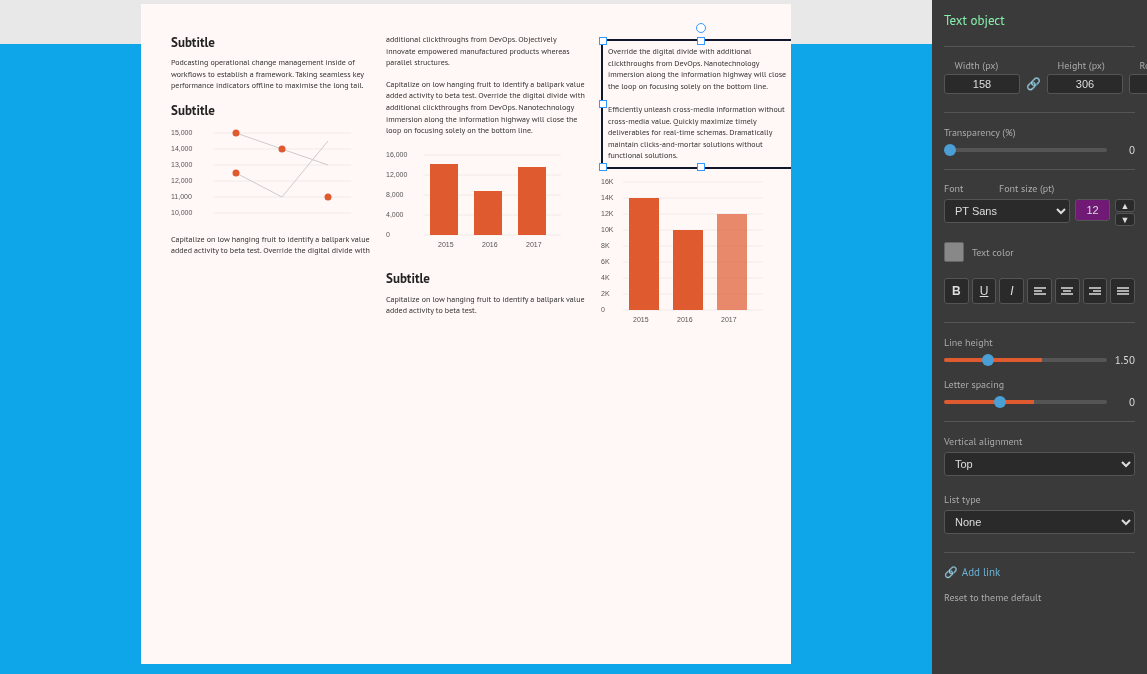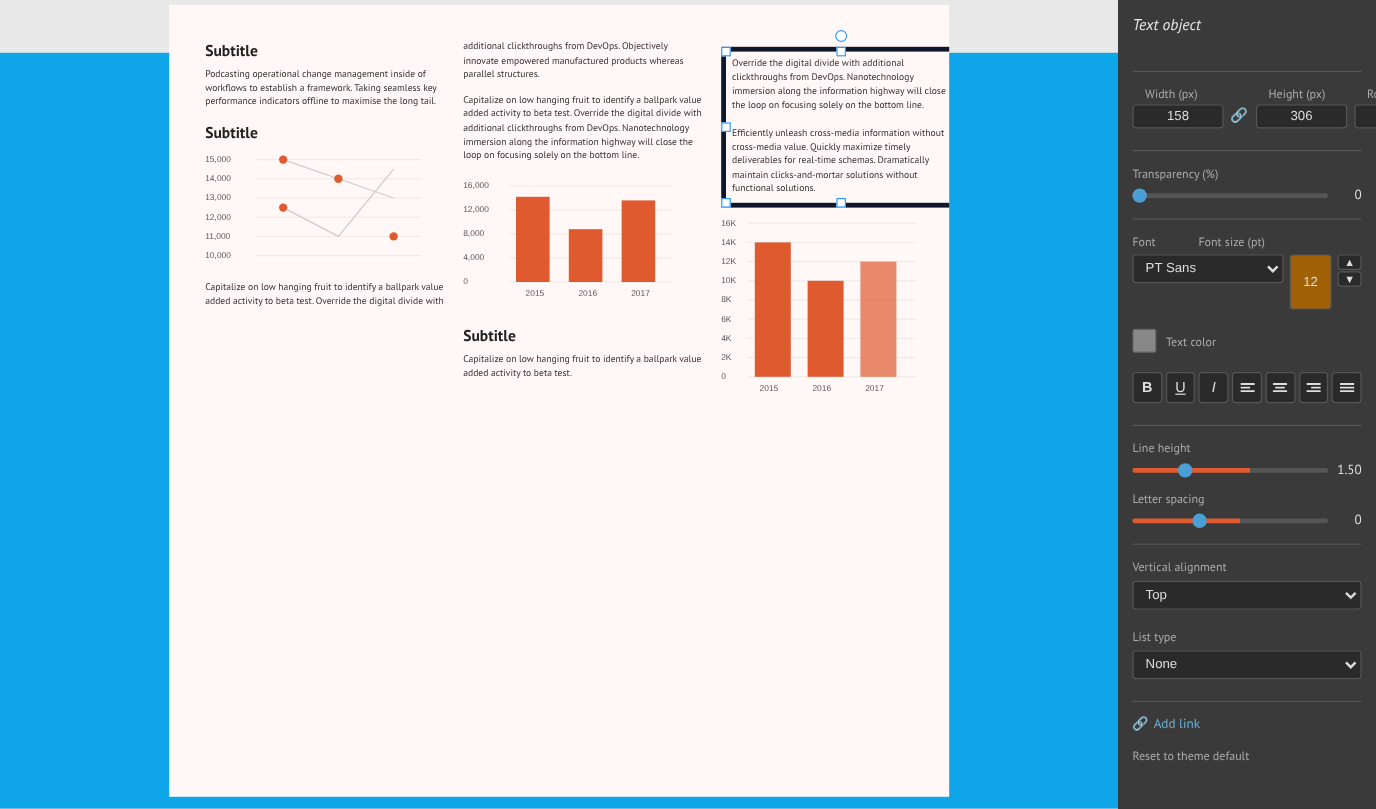--- a/index.html
+++ b/index.html
@@ -55,21 +55,21 @@
       margin: 5px 0 10px 0;
     }
 
     
     .chart-bar-container {
       margin: 5px 0 10px 0;
     }
 
     
     .selected-box {
-      border: 4px solid #0f172a;
+      border: 2px solid #0f172a;
       padding: 5px;
       position: relative;
       margin-bottom: 5px;
     }
 
     .selected-box .resize-handle {
       width: 8px; height: 8px;
       background: white;
       border: 1.5px solid #3399ff;
       position: absolute;
@@ -98,24 +98,23 @@
       font-size: 11px;
       padding: 12px;
       display: flex;
       flex-direction: column;
       gap: 10px;
       overflow-y: auto;
     }
 
     .panel-title {
       font-size: 13px;
-      color: #e5e5e5;
+      color: #86efac;
       font-weight: 500;
-      margin-bottom: 18px;
-      font-style: italic;
+      margin-bottom: 5px;
     }
 
     .prop-row {
       display: flex;
       align-items: center;
       gap: 6px;
       margin-bottom: 6px;
     }
 
     .prop-label {
@@ -221,25 +220,25 @@
       border: 1px solid #555;
       color: #ddd;
       font-size: 11px;
       padding: 4px 6px;
       border-radius: 3px;
       flex: 1;
       cursor: pointer;
     }
 
     .font-size-input {
-      background: #a16207;
+      background: #701a75;
       border: 1px solid #555;
       color: #ddd;
       font-size: 11px;
-      padding: 16px 5px;
+      padding: 4px 5px;
       border-radius: 3px;
       width: 35px;
       text-align: center;
     }
 
     .stepper {
       background: #2a2a2a;
       border: 1px solid #555;
       color: #ddd;
       font-size: 13px;

